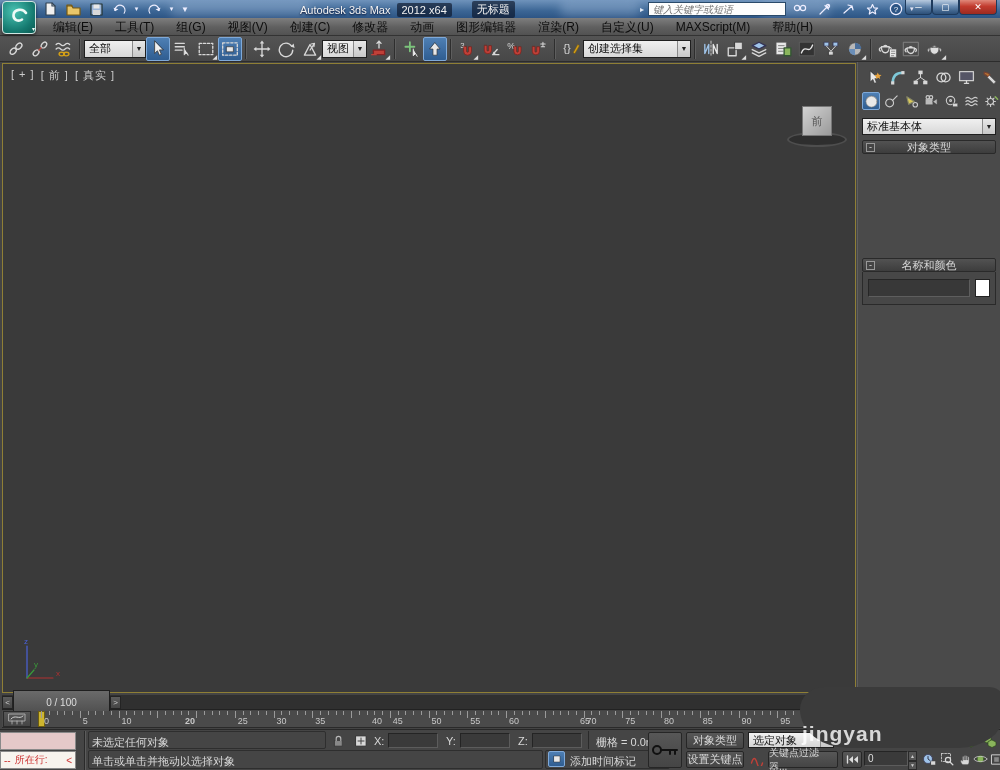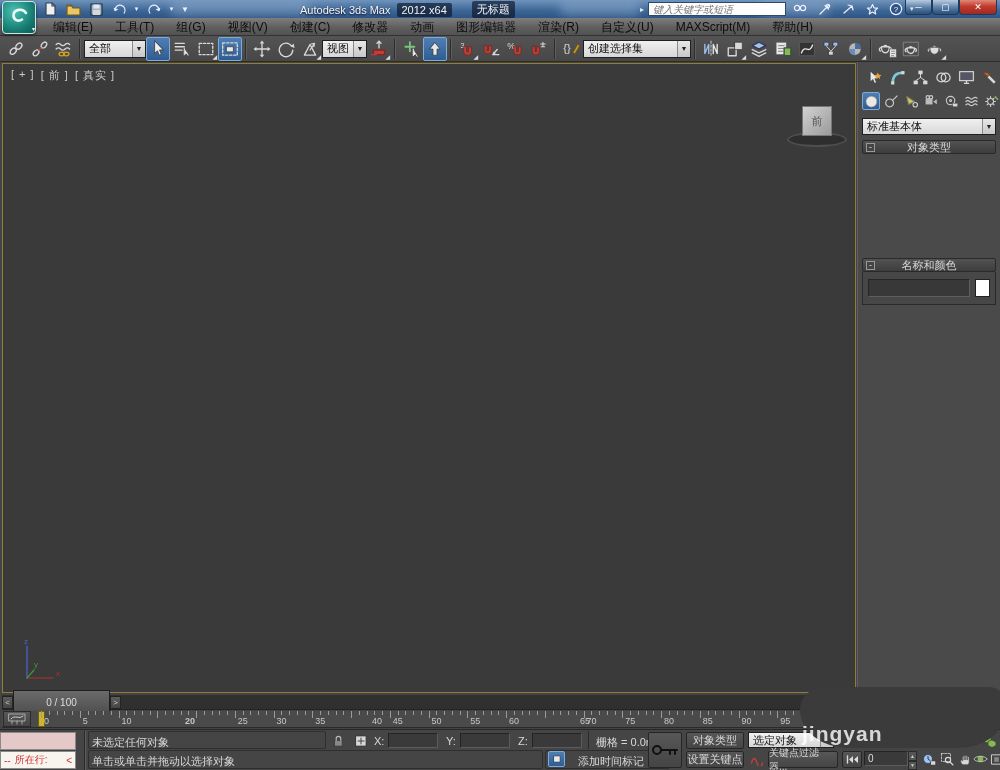--- a/index.html
+++ b/index.html
@@ -771,21 +771,21 @@
   <span class="abs srow-text" style="left:518px;top:5px;">Z:</span>
   <input class="abs sfield" style="left: 532px; top: 3px; width: 50px;">
 
   <div class="abs" style="left:588px;top:1px;width:1px;height:18px;background:#2a2a2a;"></div>
   <div class="abs srow-text" style="left:596px;top:5px;">栅格 = 0.0mm</div>
   <div class="abs sicon active" style="left:548px;top:21px;">
     <svg width="12" height="12" viewBox="0 0 14 14">
         <rect x="3.5" y="3.5" width="7" height="7" fill="#e8e8e8" stroke="#333" stroke-width=".6"></rect>
       </svg>
   </div>
-  <div class="abs srow-text" style="left:570px;top:24px;margin-left:8px;">添加时间标记</div>
+  <div class="abs srow-text" style="left:570px;top:24px;">添加时间标记</div>
   <div class="abs" style="left:545px;top:20px;width:125px;height:19px;border:1px solid #2e2e2e;border-radius:2px;"></div>
 
   <div class="abs sbtn" style="left:648px;top:2px;width:34px;height:36px;">
     <svg width="28" height="16" viewBox="0 0 28 16">
         <circle cx="6" cy="8" r="4" stroke="#111" stroke-width="2"></circle>
         <path d="M10 8 H26 M19 8 v4 M24 8 v4" stroke="#111" stroke-width="2"></path>
       </svg>
   </div>
 
   <div class="abs sbtn" style="left:686px;top:2px;width:58px;height:17px;">

